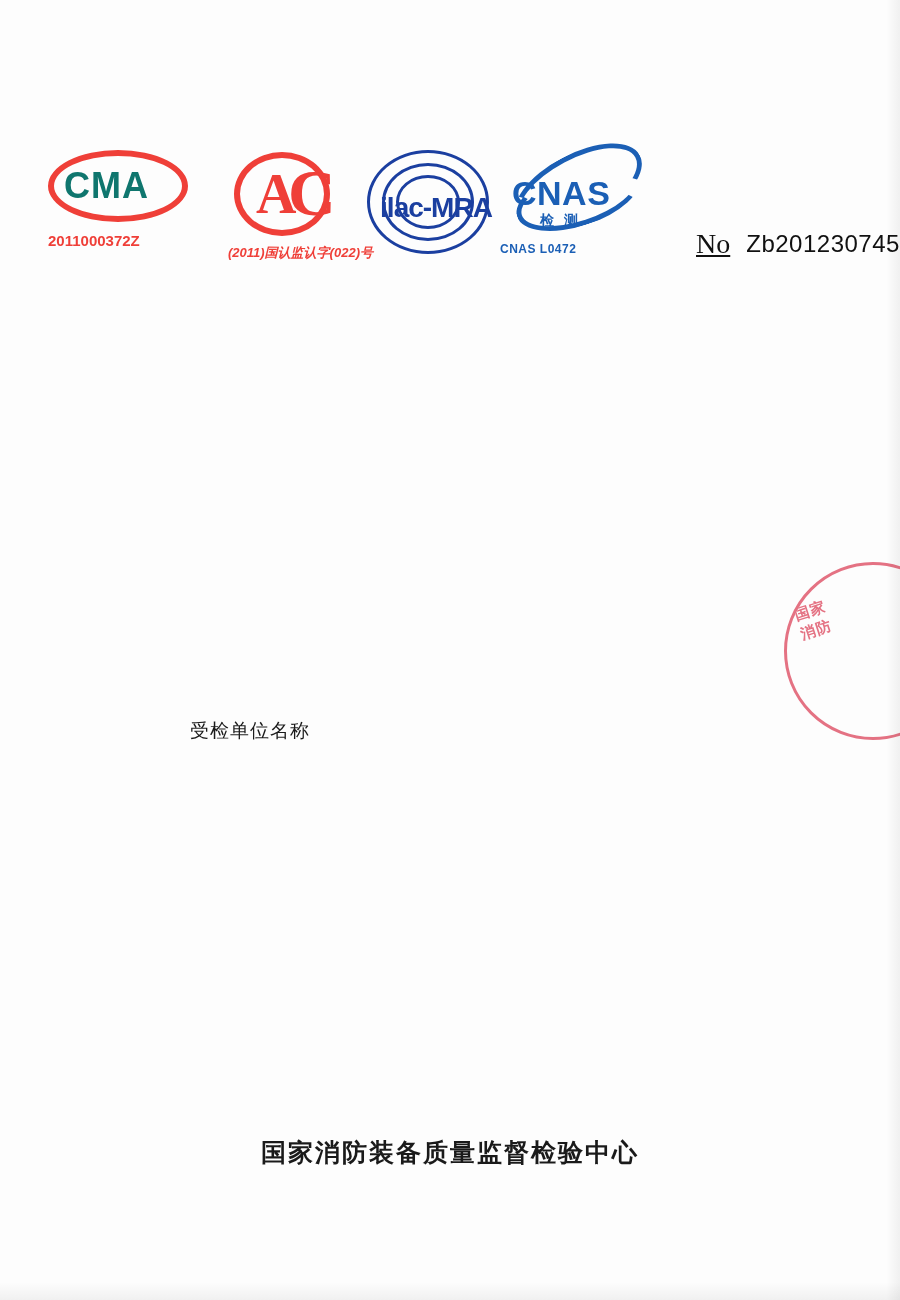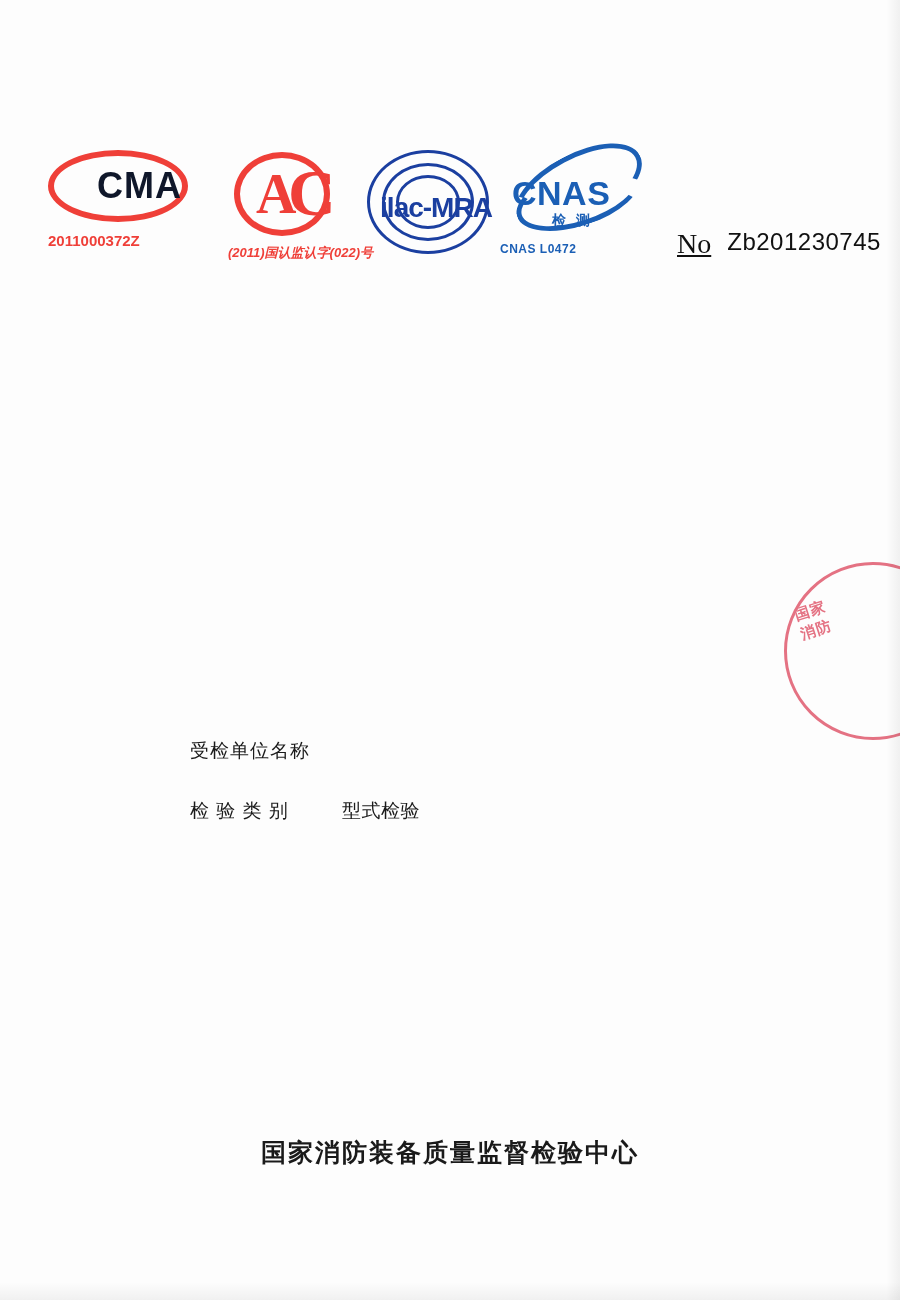--- a/index.html
+++ b/index.html
@@ -43,26 +43,26 @@
   .cma .mark {
     width: 140px;
     height: 72px;
     border: 6px solid #ef3f38;
     border-radius: 50% / 50%;
     position: relative;
     box-sizing: border-box;
   }
   .cma .mark .letters {
     position: absolute;
-    left: 4px; right: 0; top: 50%;
+    left: 10px; right: 0; top: 50%;
     transform: translateY(-50%);
-    text-align: right;
+    text-align: left;
     font-size: 36px;
     font-weight: bold;
-    color: #0f172a;
+    color: #0f766e;
     letter-spacing: 1px;
     font-family: "Liberation Sans", sans-serif;
   }
   .cma .code {
     margin-top: 10px;
     font-size: 15px;
     font-weight: bold;
     color: #ef3f38;
     letter-spacing: 0px;
     text-align: left;
@@ -183,41 +183,41 @@
     position: absolute;
     left: 12px; top: 24px;
     font-size: 34px;
     font-weight: bold;
     color: #1b5fb5;
     letter-spacing: 0.5px;
     font-family: Liberation Sans, sans-serif;
   }
   .cnas .cn {
     position: absolute;
-    left: 52px; top: 62px;
+    left: 40px; top: 62px;
     font-size: 14px;
     font-weight: bold;
     color: #1b5fb5;
     letter-spacing: 3px;
   }
   .cnas .code {
     margin-top: -4px;
     font-size: 12px;
     font-weight: bold;
     color: #1b5fb5;
     letter-spacing: 0.5px;
   }
 
   
   .report-no {
     position: absolute;
-    left: 629px;
+    left: 648px;
     top: 78px;
     display: flex;
-    align-items: flex-start;
+    align-items: center;
   }
   .report-no .no-label {
     font-size: 28px;
     font-family: "Liberation Serif", serif;
     color: #111;
     text-decoration: underline;
     margin-right: 16px;
   }
   .report-no .no-value {
     font-size: 24px;
@@ -246,21 +246,20 @@
     left: 190px;
     top: 718px;
     width: 620px;
   }
   .field-row {
     display: flex;
     align-items: baseline;
     margin-bottom: 34px;
     font-size: 19px;
     color: #1a1a1a;
-    margin-top: 20px;
   }
   .field-label {
     width: 152px;
     flex: 0 0 152px;
     letter-spacing: 1px;
   }
   .field-value {
     letter-spacing: 0.5px;
   }
 
@@ -360,24 +359,20 @@
       <span class="no-label">No</span>
       <span class="no-value">Zb201230745</span>
     </div>
   </div>
 
 
   <div class="fields">
     <div class="field-row">
       <span class="field-label">受检单位名称</span>
     </div>
-    <div class="field-row">
-      <span class="field-label">检 验 类 别</span>
-      <span class="field-value">型式检验</span>
-    </div>
   </div>
 
   <div class="seal">
     <div class="seal-text">国家消防</div>
   </div>
 
   <div class="footer">国家消防装备质量监督检验中心</div>
 
   <div class="edge-shade"></div>
   <div class="bottom-shade"></div>

